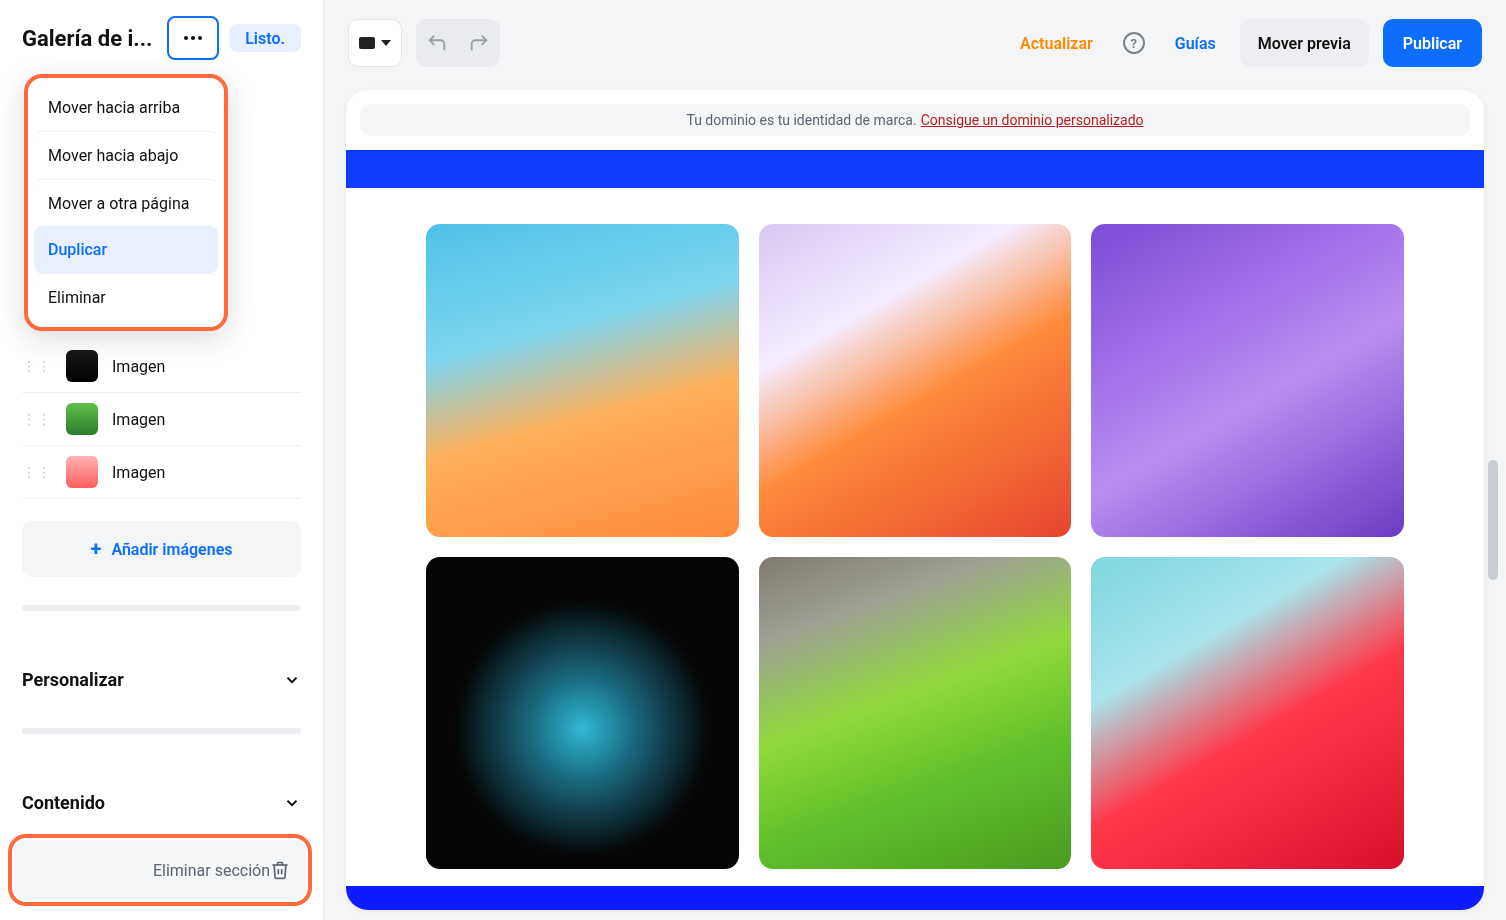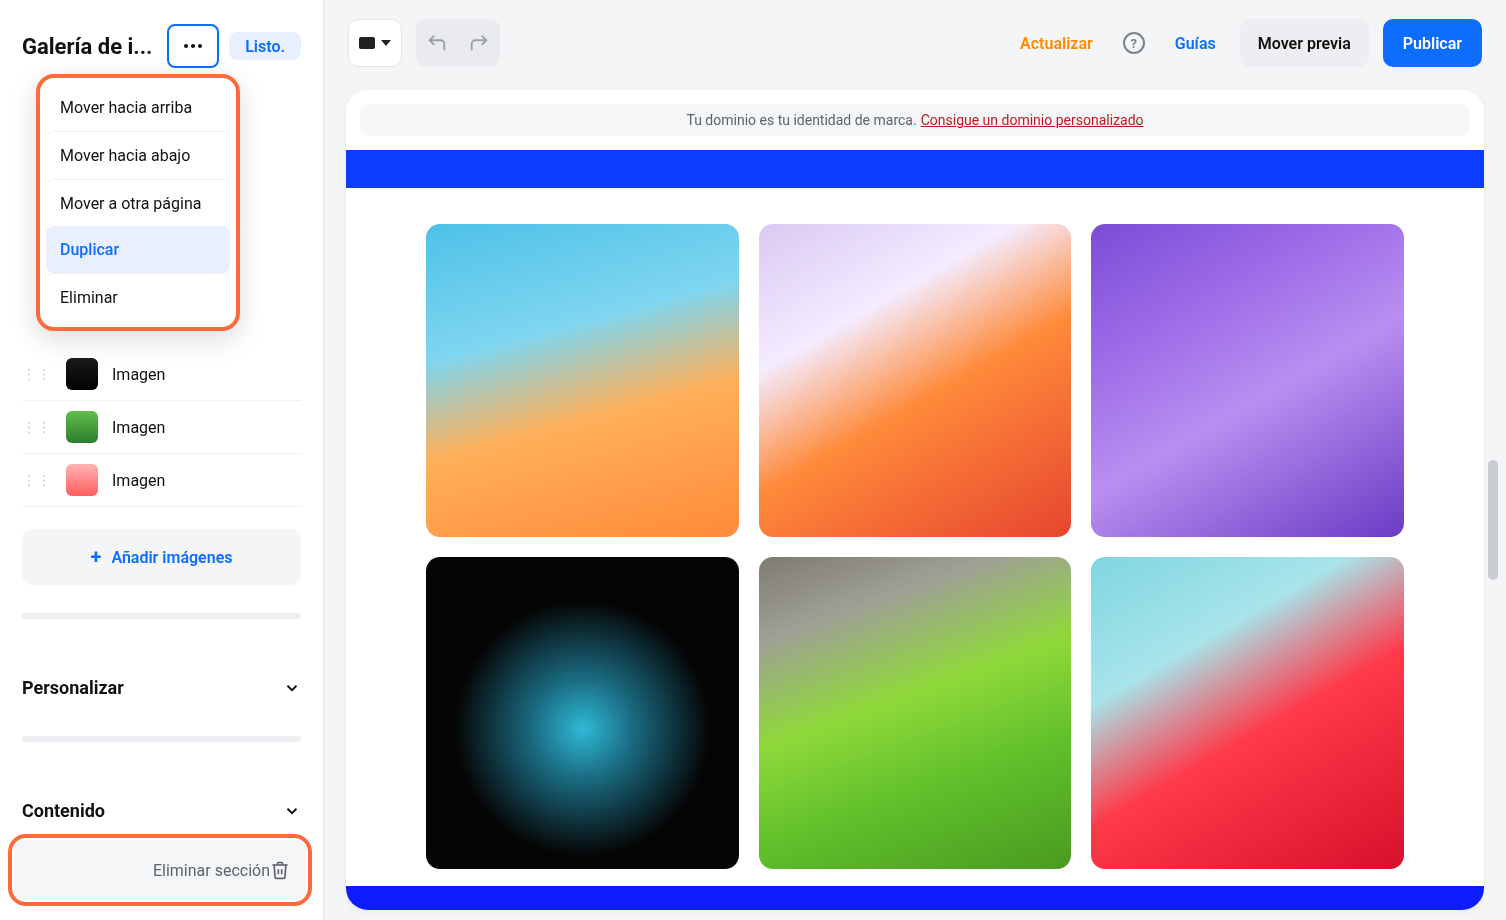--- a/index.html
+++ b/index.html
@@ -1,26 +1,26 @@
 <!DOCTYPE html>
 <html><head>
 <meta charset="utf-8">
 <style>
 * { margin: 0; padding: 0; box-sizing: border-box; font-family: -apple-system, BlinkMacSystemFont, "Segoe UI", Roboto, sans-serif; }
 body { width: 1506px; height: 920px; background: #fff; overflow: hidden; position: relative; }
 
 .sidebar { position: absolute; left: 0; top: 0; width: 324px; height: 100%; background: #fff; border-right: 1px solid #e6e9ec; padding: 0; }
-.sidebar-header { display: flex; align-items: center; padding: 24px 22px 20px 22px; gap: 10px; }
+.sidebar-header { display: flex; align-items: center; padding: 16px 22px 20px 22px; gap: 10px; }
 .sidebar-title { font-size: 22px; font-weight: 700; color: #111; white-space: nowrap; overflow: hidden; text-overflow: ellipsis; flex: 1; }
 .more-btn { width: 52px; height: 44px; border: 2px solid #0d6efd; border-radius: 8px; background: #fff; display: flex; align-items: center; justify-content: center; cursor: pointer; }
 .dots { display:flex; gap:3px; }
 .dots span { width:4px; height:4px; border-radius:50%; background:#111; }
 .listo-btn { height: 28px; padding: 0 16px; background: #e8f0ff; color: #0d6efd; font-weight: 600; font-size: 16px; border: none; border-radius: 8px; cursor: pointer; }
 
-.dropdown { position: absolute; left: 36px; top: 74px; width: 204px; background: #fff; border-radius: 12px; box-shadow: 0 8px 28px rgba(0,0,0,.14); padding: 6px 6px; z-index: 60; border: 4px solid #ff6a3c; border-top-left-radius: 18px; border-top-right-radius: 18px; border-bottom-left-radius: 18px; border-bottom-right-radius: 18px; }
+.dropdown { position: absolute; left: 24px; top: 74px; width: 204px; background: #fff; border-radius: 12px; box-shadow: 0 8px 28px rgba(0,0,0,.14); padding: 6px 6px; z-index: 60; border: 4px solid #ff6a3c; border-top-left-radius: 18px; border-top-right-radius: 18px; border-bottom-left-radius: 18px; border-bottom-right-radius: 18px; }
 .dropdown-inner { background:#fff; border-radius:10px; }
 .dropdown-item { padding: 14px 14px; font-size: 16px; color: #111; cursor: pointer; border-radius: 8px; }
 .dropdown-item + .dropdown-item { border-top: 1px solid #eef0f2; }
 .dropdown-item.highlight { background: #e8f0ff; color: #0d6efd; font-weight:500; border-top:none; margin-top:-1px; }
 
 .sidebar-body { padding: 0 22px; margin-top: 260px; }
 .img-row { display: flex; align-items: center; gap: 14px; padding: 10px 0; border-bottom: 1px solid #eef0f2; }
 .drag-handle { color: #c4c8cd; font-size: 14px; letter-spacing:1px; cursor: grab; }
 .thumb { width: 32px; height: 32px; border-radius: 6px; background: #333; }
 .thumb.t1 { background: linear-gradient(#1b1b1b,#000); }

